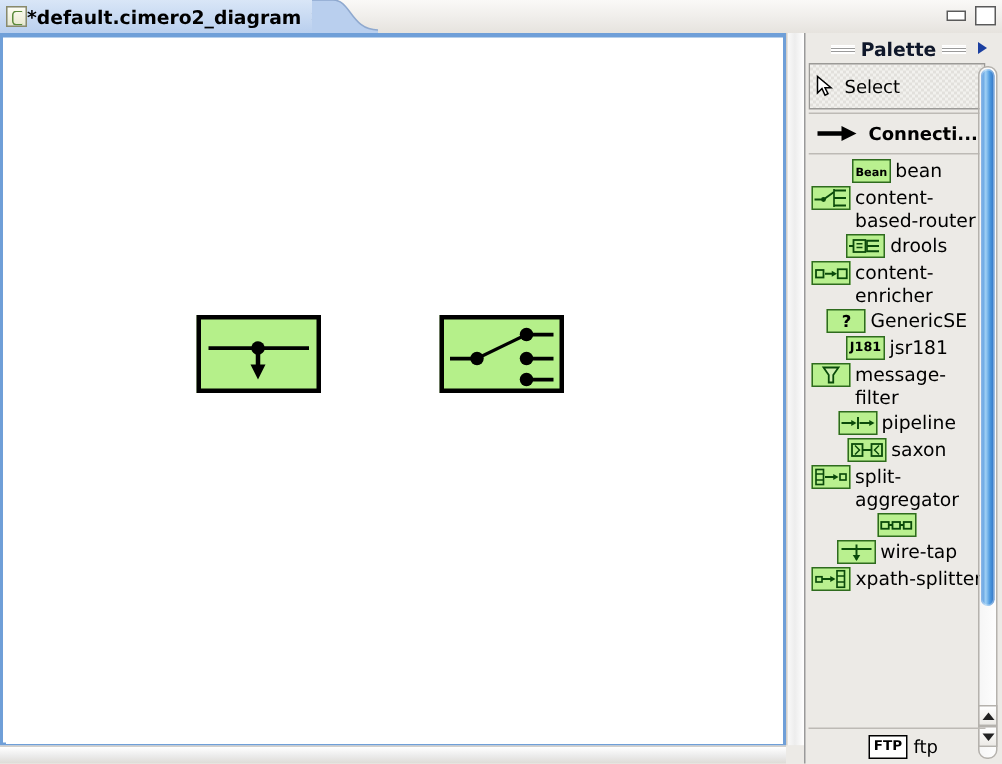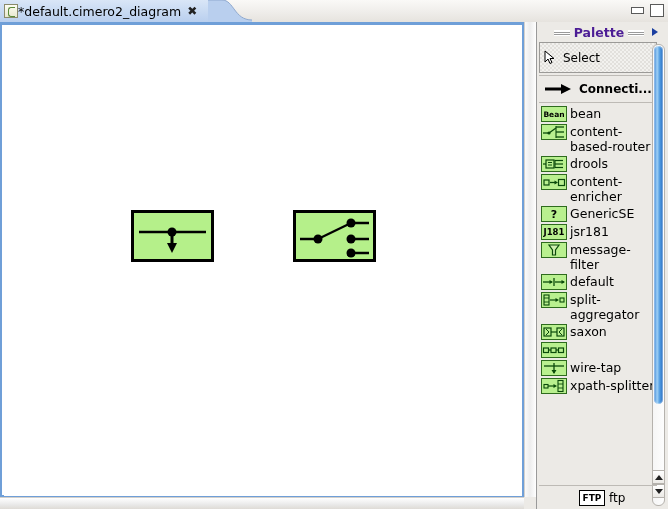--- a/index.html
+++ b/index.html
@@ -20,21 +20,21 @@
   .win-min{width:13px;height:7px;border:1px solid #5a5a5a;background:#fff;box-sizing:border-box;}
   .win-max{width:14px;height:13px;border:1px solid #5a5a5a;background:#fff;box-sizing:border-box;
            position:relative;}
   .win-max:before{content:"";position:absolute;left:1px;right:1px;top:1px;height:2px;background:#fff;}
 
   
   .tab{position:absolute;left:0;top:0;height:22px;width:208px;
        background:linear-gradient(#d9e6f7,#b9cfee);
        display:flex;align-items:center;padding:0 4px;box-sizing:border-box;}
   .tab-curve{position:absolute;left:208px;top:0;width:44px;height:22px;overflow:hidden;}
-  .tab-title{font-size:12.5px;color:#000;margin-left:0;white-space:nowrap;}
+  .tab-title{font-size:12.5px;color:#000;margin-left:0;white-space:nowrap;font-weight:bold;}
   .tab-icon{width:14px;height:14px;border:1px solid #8a8a6a;background:linear-gradient(#fdfdf3,#e8e8cf);
             box-sizing:border-box;position:relative;flex:0 0 auto;}
   .tab-icon:after{content:"";position:absolute;left:3px;top:2px;width:6px;height:8px;
                   border:1.5px solid #5a8a3a;border-radius:3px 0 0 3px;border-right:none;}
   .tab-close{margin-left:6px;font-size:12px;color:#222;cursor:default;line-height:1;}
 
   
   .editor-wrap{position:absolute;left:0;top:22px;width:536px;height:487px;
                box-sizing:border-box;}
   .editor-border{position:absolute;left:0;top:0;width:524px;height:475px;
@@ -51,29 +51,29 @@
   .ed-hscroll{position:absolute;left:0;top:475px;width:524px;height:12px;
               background:linear-gradient(#ffffff,#ebebeb 55%,#dedbd6);
               border-top:1px solid #d3d0cb;box-sizing:border-box;}
   .ed-corner{position:absolute;left:524px;top:475px;width:12px;height:12px;background:#eceae6;}
 
   
   .palette{position:absolute;left:536px;top:22px;width:132px;height:487px;
            background:#eceae6;box-sizing:border-box;border-left:1px solid #9a9a9a;}
   .pal-header{position:absolute;left:2px;top:2px;width:120px;height:17px;
               display:flex;align-items:center;justify-content:center;gap:4px;
-              font-weight:bold;font-size:12.5px;color:#4c1d95;}
+              font-weight:bold;font-size:12.5px;color:#0f172a;}
   .pal-grip{flex:0 0 auto;width:16px;height:5px;
             background:repeating-linear-gradient(#ffffff 0 1px,#9a9a9a 1px 2px,#ffffff 2px 3px,#9a9a9a 3px 4px);
             border-top:1px solid #fff;}
   .pal-arrow{position:absolute;right:10px;top:6px;width:0;height:0;
              border-left:6px solid #1b3fa0;border-top:4px solid transparent;border-bottom:4px solid transparent;}
   .pal-body{position:absolute;left:2px;top:20px;width:118px;height:465px;overflow:hidden;}
 
-  .pal-entry{display:flex;align-items:flex-start;gap:3px;padding:1px 2px;box-sizing:border-box;}
+  .pal-entry{display:flex;align-items:flex-start;gap:3px;padding:1px 2px;box-sizing:border-box;justify-content:center;}
   .pal-entry .lbl{font-size:12.5px;color:#000;line-height:15px;word-break:break-word;}
   .pal-sep{height:1px;background:#bdbab5;margin:2px 0;}
 
   .tool-select{display:flex;align-items:center;gap:5px;height:31px;
      background:repeating-conic-gradient(#e2e0dc 0 25%,#f2f1ee 0 50%) 0 0/4px 4px;
      border:1px solid #9b9a97;box-sizing:border-box;padding-left:3px;width:118px;}
   .tool-conn{display:flex;align-items:center;gap:6px;height:22px;padding-left:4px;box-sizing:border-box;font-weight:bold;}
 
   .icon-box{flex:0 0 auto;width:26px;height:16px;background:#b9f08f;border:1.5px solid #2e6b1e;
             box-sizing:border-box;position:relative;display:flex;align-items:center;justify-content:center;
@@ -257,48 +257,48 @@
       <div class="pal-entry">
         <span class="icon-box">
           <svg width="24" height="14" viewBox="0 0 24 14">
             <line x1="1" y1="7" x2="10" y2="7" stroke="#0a4a0a" stroke-width="1.3"></line>
             <path d="M11,7 L7.5,5 L7.5,9 Z" fill="#0a4a0a"></path>
             <line x1="12" y1="3" x2="12" y2="11" stroke="#0a4a0a" stroke-width="1.3"></line>
             <line x1="13" y1="7" x2="22" y2="7" stroke="#0a4a0a" stroke-width="1.3"></line>
             <path d="M23,7 L19.5,5 L19.5,9 Z" fill="#0a4a0a"></path>
           </svg>
         </span>
-        <span class="lbl">default</span>
+        <span class="lbl">pipeline</span>
+      </div>
+
+      <div class="pal-entry">
+        <span class="icon-box">
+          <svg width="24" height="14" viewBox="0 0 24 14">
+            <rect x="2" y="3" width="7" height="8" fill="none" stroke="#0a4a0a" stroke-width="1.2"></rect>
+            <rect x="15" y="3" width="7" height="8" fill="none" stroke="#0a4a0a" stroke-width="1.2"></rect>
+            <line x1="9" y1="7" x2="15" y2="7" stroke="#0a4a0a" stroke-width="1.2"></line>
+            <path d="M4,4 L7,7 L4,10" fill="none" stroke="#0a4a0a" stroke-width="1"></path>
+            <path d="M20,4 L17,7 L20,10" fill="none" stroke="#0a4a0a" stroke-width="1"></path>
+          </svg>
+        </span>
+        <span class="lbl">saxon</span>
       </div>
 
       <div class="pal-entry">
         <span class="icon-box">
           <svg width="24" height="14" viewBox="0 0 24 14">
             <rect x="2" y="2" width="5" height="10" fill="none" stroke="#0a4a0a" stroke-width="1.1"></rect>
             <line x1="2" y1="5" x2="7" y2="5" stroke="#0a4a0a" stroke-width="0.9"></line>
             <line x1="2" y1="9" x2="7" y2="9" stroke="#0a4a0a" stroke-width="0.9"></line>
             <line x1="8" y1="7" x2="15" y2="7" stroke="#0a4a0a" stroke-width="1.2"></line>
             <path d="M17,7 L13.5,5 L13.5,9 Z" fill="#0a4a0a"></path>
             <rect x="18" y="5" width="4" height="4" fill="none" stroke="#0a4a0a" stroke-width="1.1"></rect>
           </svg>
         </span>
         <span class="lbl">split-aggregator</span>
-      </div>
-
-      <div class="pal-entry">
-        <span class="icon-box">
-          <svg width="24" height="14" viewBox="0 0 24 14">
-            <rect x="2" y="3" width="7" height="8" fill="none" stroke="#0a4a0a" stroke-width="1.2"></rect>
-            <rect x="15" y="3" width="7" height="8" fill="none" stroke="#0a4a0a" stroke-width="1.2"></rect>
-            <line x1="9" y1="7" x2="15" y2="7" stroke="#0a4a0a" stroke-width="1.2"></line>
-            <path d="M4,4 L7,7 L4,10" fill="none" stroke="#0a4a0a" stroke-width="1"></path>
-            <path d="M20,4 L17,7 L20,10" fill="none" stroke="#0a4a0a" stroke-width="1"></path>
-          </svg>
-        </span>
-        <span class="lbl">saxon</span>
       </div>
 
       <div class="pal-entry">
         <span class="icon-box">
           <svg width="24" height="14" viewBox="0 0 24 14">
             <rect x="1.5" y="5" width="5" height="4.5" fill="none" stroke="#0a4a0a" stroke-width="1.2"></rect>
             <line x1="6.5" y1="7" x2="9" y2="7" stroke="#0a4a0a" stroke-width="1.2"></line>
             <rect x="9" y="5" width="5" height="4.5" fill="none" stroke="#0a4a0a" stroke-width="1.2"></rect>
             <line x1="14" y1="7" x2="16.5" y2="7" stroke="#0a4a0a" stroke-width="1.2"></line>
             <rect x="16.5" y="5" width="5" height="4.5" fill="none" stroke="#0a4a0a" stroke-width="1.2"></rect>

